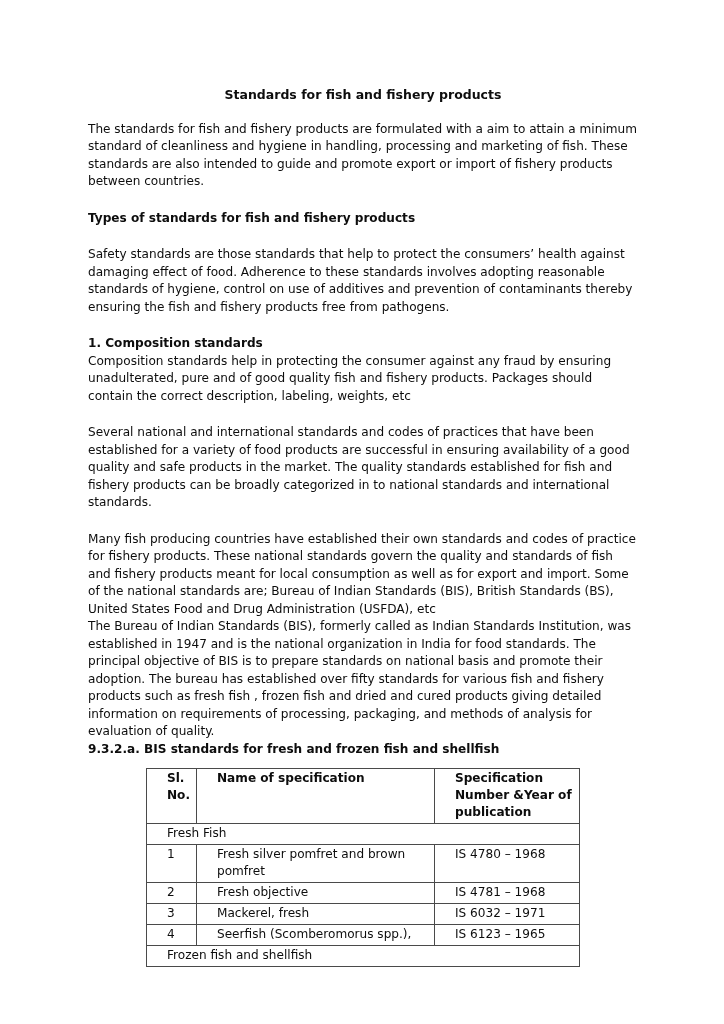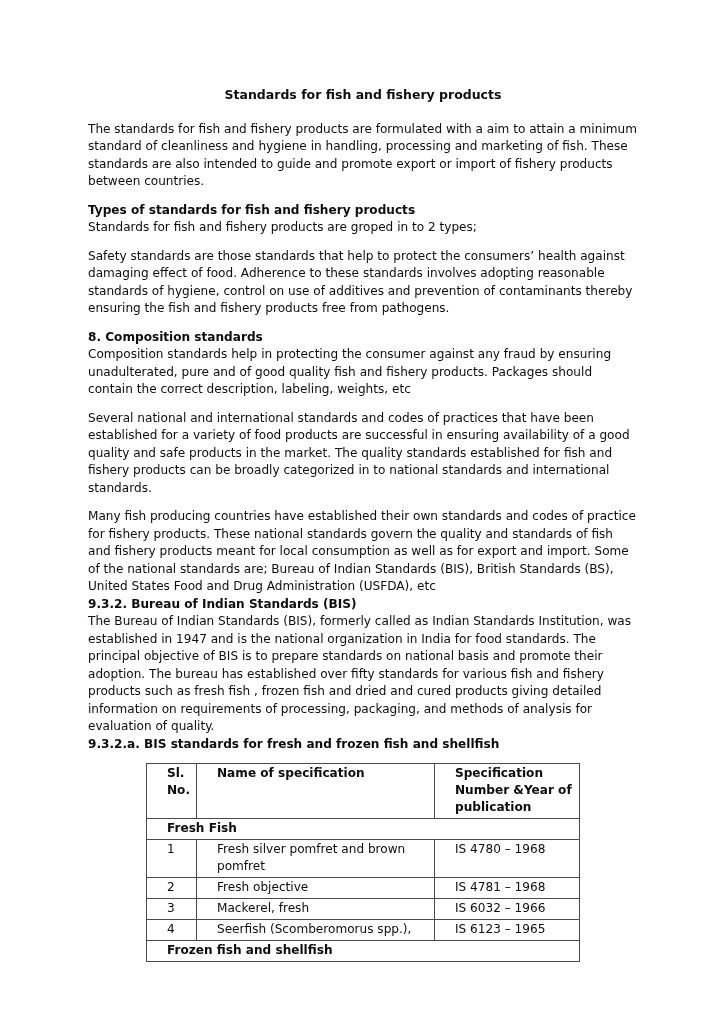--- a/index.html
+++ b/index.html
@@ -26,21 +26,21 @@
     font-size: 12.5px;
     line-height: 17.5px;
     margin: 0 0 17px 0;
   }
   p, .para {
     font-size: 12.1px;
     line-height: 17.5px;
     margin: 0;
   }
   .block {
-    margin-top: 11px;
+    margin-top: 19px;
   }
   .h-bold {
     font-weight: bold;
     font-size: 12.1px;
     line-height: 17.5px;
     margin: 0;
   }
   .spec-table {
     margin: 10px 0 0 58px;
     border-collapse: collapse;
@@ -53,52 +53,50 @@
   .spec-table col.c2 { width: 238px; }
   .spec-table col.c3 { width: 145px; }
   .spec-table th, .spec-table td {
     border: 1px solid #4a4a4a;
     padding: 1px 4px 2px 20px;
     vertical-align: top;
     text-align: left;
     overflow: hidden;
   }
   .spec-table th { font-weight: bold; }
-  .group-row td { font-weight: bold; }
+  .group-row td { font-weight: normal; }
 </style>
 </head>
 <body>
 
 <div class="page">
 
   <div class="doc-title">Standards for fish and fishery products</div>
 
   <p class="para">The standards for fish and fishery products are formulated with a aim to attain a minimum standard of cleanliness and hygiene in handling, processing and marketing of fish. These standards are also intended to guide and promote export or import of fishery products between countries.</p>
 
   <div class="block">
     <div class="h-bold">Types of standards for fish and fishery products</div>
-    <p class="para">Standards for fish and fishery products are groped in to 2 types;</p>
   </div>
 
   <div class="block">
     <p class="para">Safety standards are those standards that help to protect the consumers’ health against damaging effect of food. Adherence to these standards involves adopting reasonable standards of hygiene, control on use of additives and prevention of contaminants thereby ensuring the fish and fishery products free from pathogens.</p>
   </div>
 
   <div class="block">
-    <div class="h-bold">8. Composition standards</div>
+    <div class="h-bold">1. Composition standards</div>
     <p class="para">Composition standards help in protecting the consumer against any fraud by ensuring unadulterated, pure and of good quality fish and fishery products. Packages should contain the correct description, labeling, weights, etc</p>
   </div>
 
   <div class="block">
     <p class="para">Several national and international standards and codes of practices that have been established for a variety of food products are successful in ensuring availability of a good quality and safe products in the market. The quality standards established for fish and fishery products can be broadly categorized in to national standards and international standards.</p>
   </div>
 
   <div class="block">
     <p class="para">Many fish producing countries have established their own standards and codes of practice for fishery products. These national standards govern the quality and standards of fish and fishery products meant for local consumption as well as for export and import. Some of the national standards are; Bureau of Indian Standards (BIS), British Standards (BS), United States Food and Drug Administration (USFDA), etc</p>
-    <div class="h-bold">9.3.2. Bureau of Indian Standards (BIS)</div>
     <p class="para">The Bureau of Indian Standards (BIS), formerly called as Indian Standards Institution, was established in 1947 and is the national organization in India for food standards. The principal objective of BIS is to prepare standards on national basis and promote their adoption. The bureau has established over fifty standards for various fish and fishery products such as fresh fish , frozen fish and dried and cured products giving detailed information on requirements of processing, packaging, and methods of analysis for evaluation of quality.</p>
     <div class="h-bold">9.3.2.a. BIS standards for fresh and frozen fish and shellfish</div>
   </div>
 
   <table class="spec-table">
     <colgroup>
         <col class="c1">
         <col class="c2">
         <col class="c3">
       </colgroup>
@@ -119,21 +117,21 @@
         <td>IS 4780 – 1968</td>
       </tr>
       <tr>
         <td>2</td>
         <td>Fresh objective</td>
         <td>IS 4781 – 1968</td>
       </tr>
       <tr>
         <td>3</td>
         <td>Mackerel, fresh</td>
-        <td>IS 6032 – 1966</td>
+        <td>IS 6032 – 1971</td>
       </tr>
       <tr>
         <td>4</td>
         <td>Seerfish (Scomberomorus spp.),</td>
         <td>IS 6123 – 1965</td>
       </tr>
       <tr class="group-row">
         <td colspan="3">Frozen fish and shellfish</td>
       </tr>
     </tbody>

